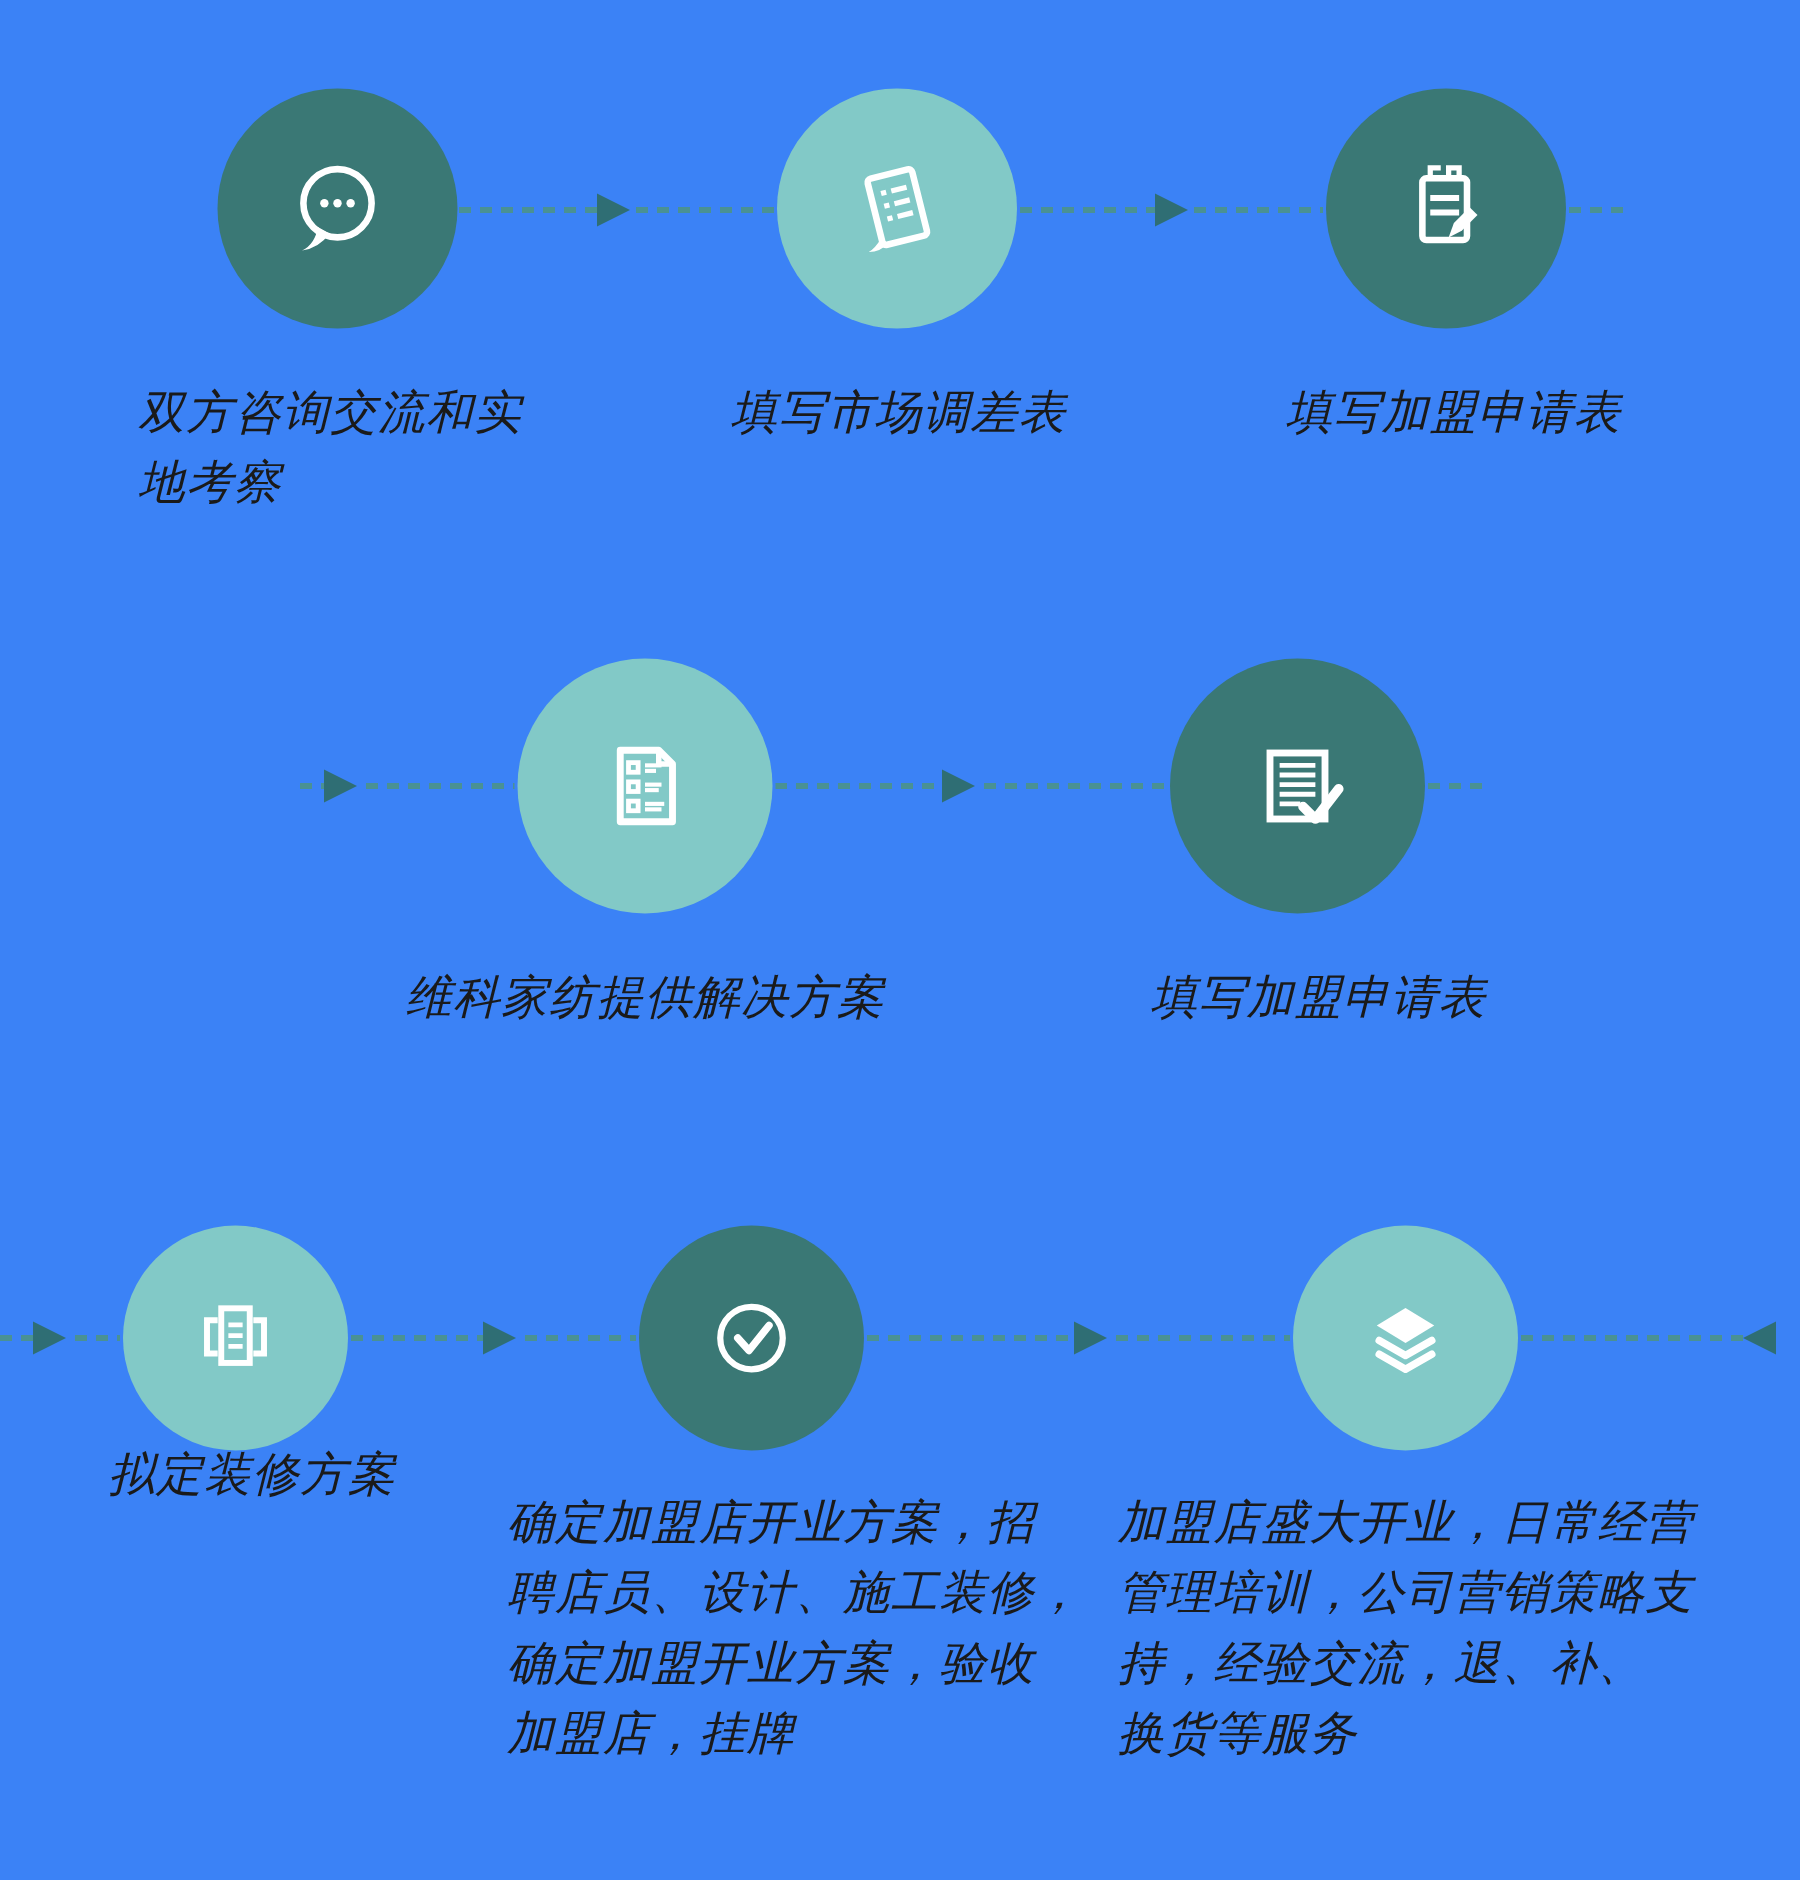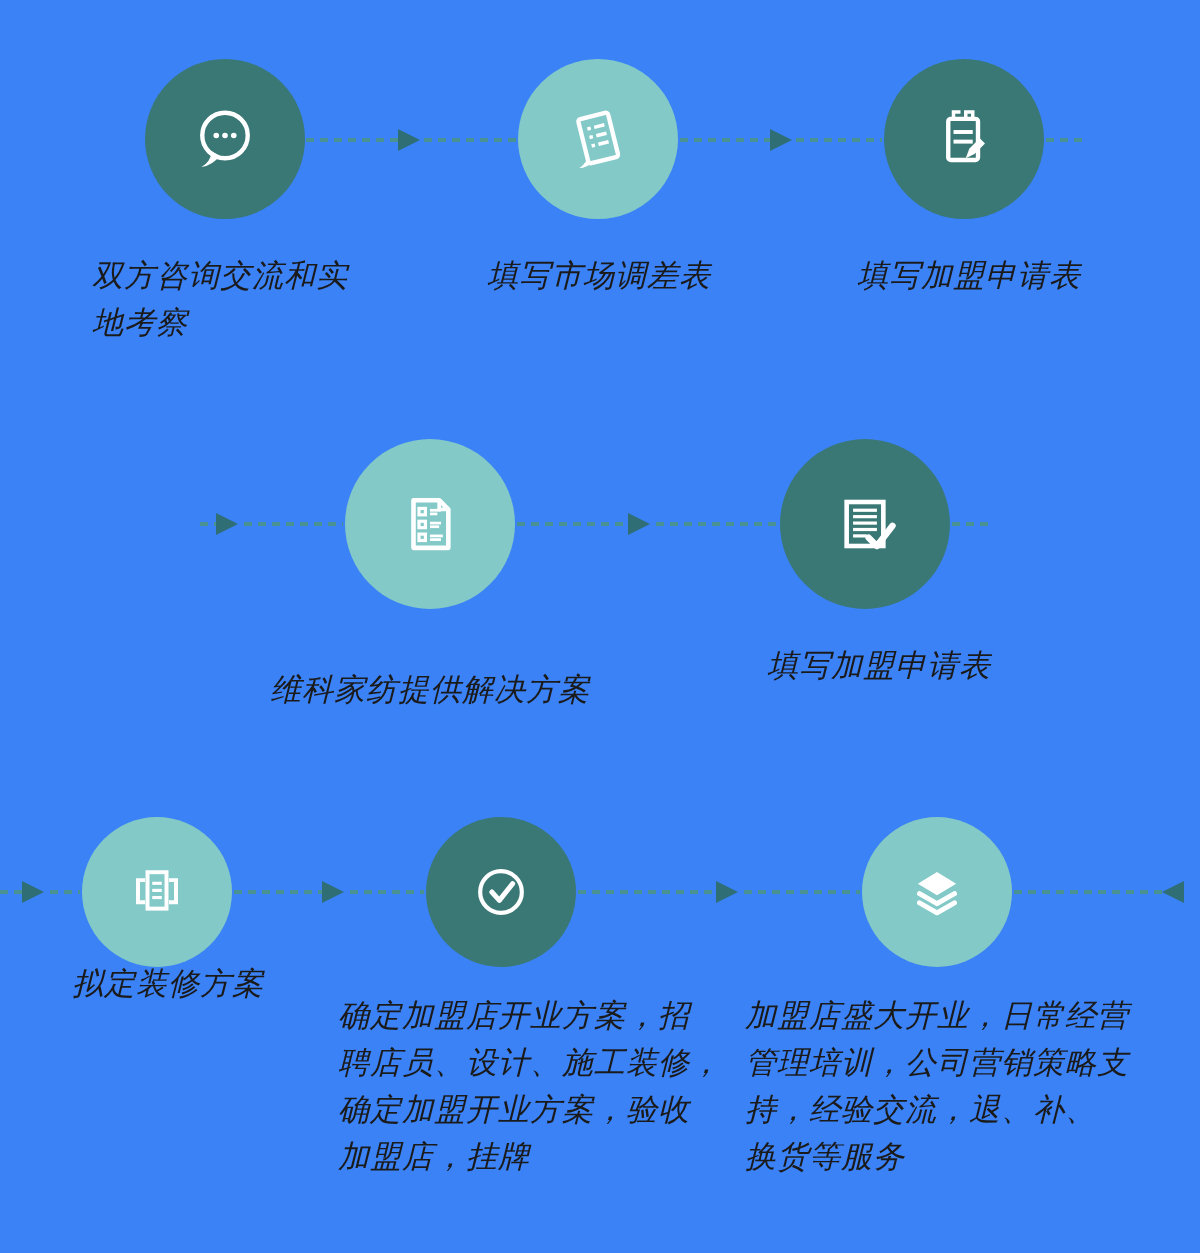--- a/index.html
+++ b/index.html
@@ -144,21 +144,21 @@
         <line x1="35" y1="33" x2="61" y2="33" stroke="#fff" stroke-width="3.5"></line>
         <line x1="35" y1="40" x2="61" y2="40" stroke="#fff" stroke-width="3.5"></line>
         <line x1="35" y1="47" x2="61" y2="47" stroke="#fff" stroke-width="3.5"></line>
         <line x1="35" y1="54" x2="61" y2="54" stroke="#fff" stroke-width="3.5"></line>
         <line x1="35" y1="61" x2="50" y2="61" stroke="#fff" stroke-width="3.5"></line>
         <path d="M52 63 L61 72 L78 50" stroke="#fff" stroke-width="7" stroke-linecap="round" stroke-linejoin="round"></path>
       </svg>
     </span>
   </div>
 
-  <div class="label" style="left:270px;top:666px;text-align:center;">
+  <div class="label" style="left:270px;top:642px;text-align:center;">
     <div>维科家纺提供解决方案</div>
   </div>
   <div class="label" style="left:767px;top:642px;">
     <div>填写加盟申请表</div>
   </div>
 
   <div class="dash" style="left:200px;top:522px;width:16px;"></div>
   <div class="tri" style="left:216px;top:513px;"></div>
   <div class="dash" style="left:244px;top:522px;width:99px;"></div>
 

